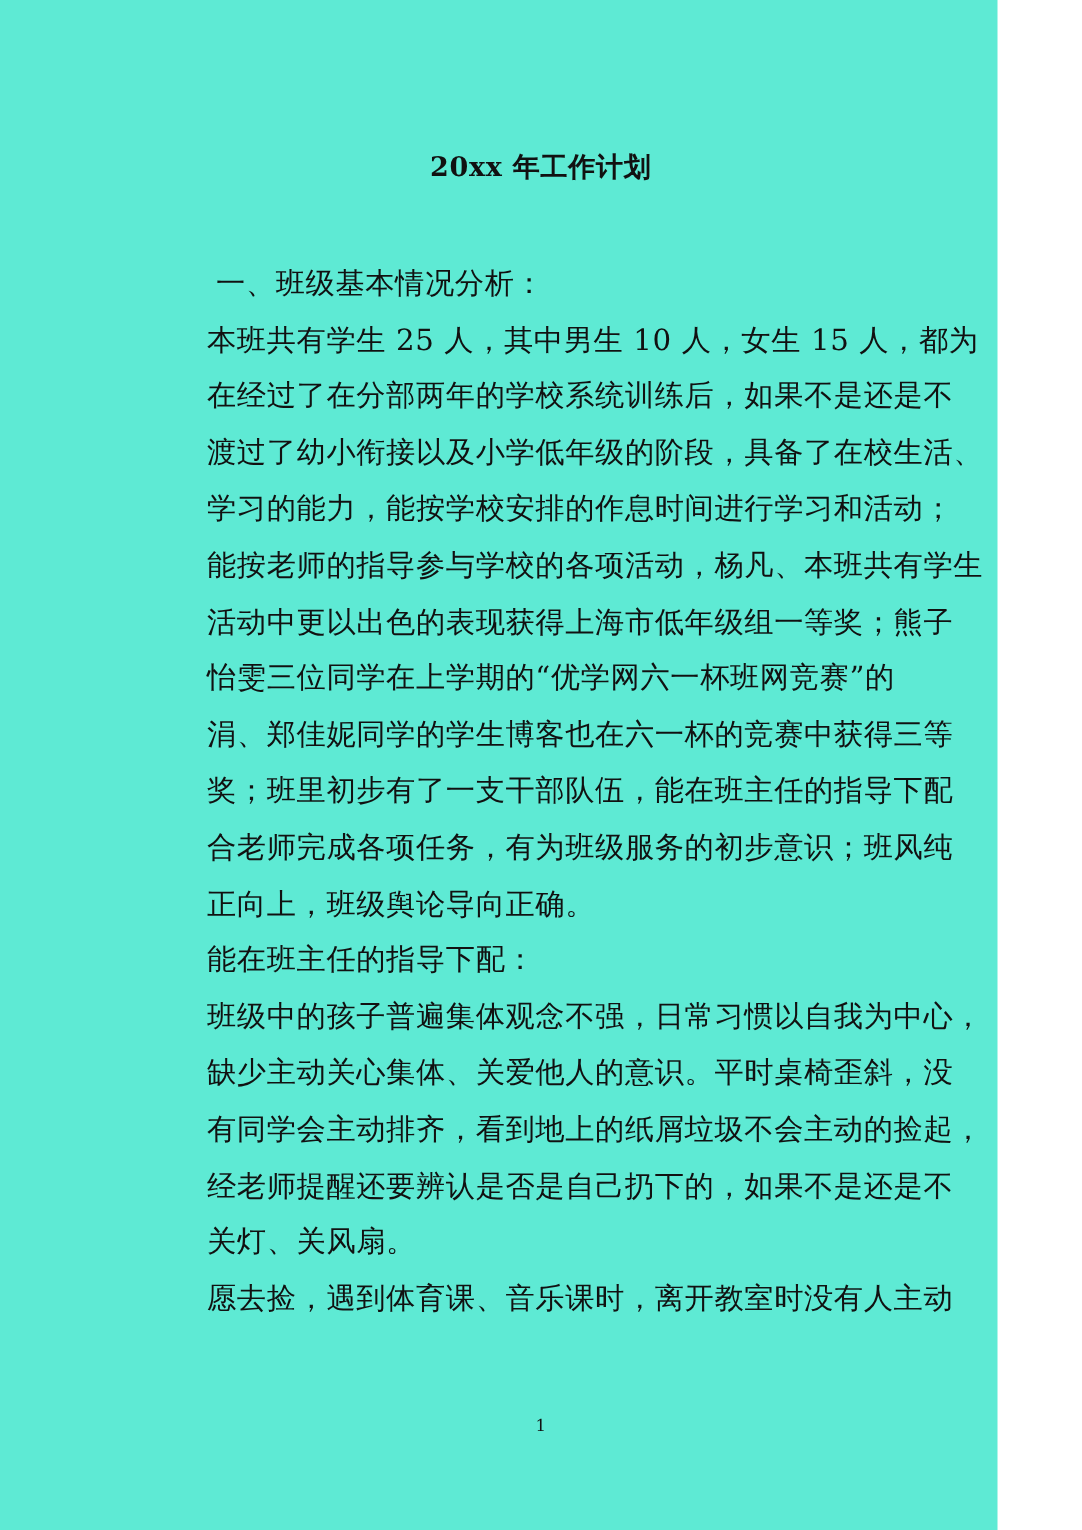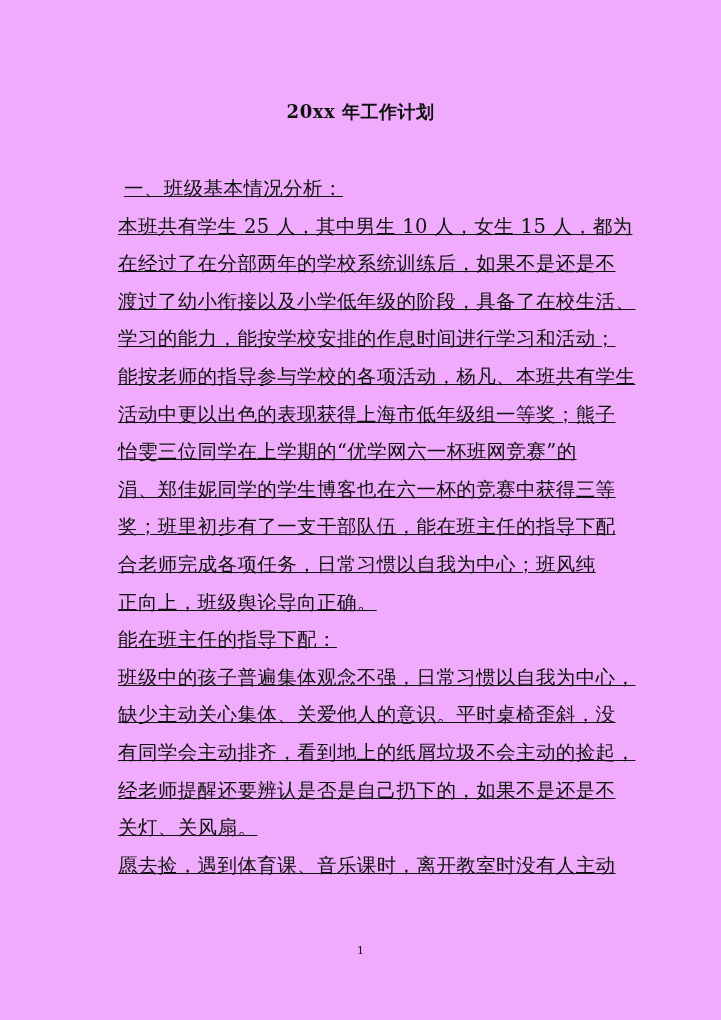--- a/index.html
+++ b/index.html
@@ -11,41 +11,40 @@
       width: 721px;
       height: 1020px;
       position: relative;
       overflow: hidden;
       font-family: "DejaVu Serif", "Liberation Serif", serif;
       color: #111111;
     }
     .page {
       position: absolute;
       left: 0; top: 0;
-      width: 721px;
+      width: 665px;
       height: 1020px;
-      background: #f0abfc;
+      background: #5eead4;
     }
     .title {
       position: absolute;
       top: 98px;
       left: 0;
       width: 721px;
       text-align: center;
       font-size: 18px;
       font-weight: bold;
       line-height: 28px;
       letter-spacing: 0.5px;
     }
     .body {
       position: absolute;
-      left: 118px;
+      left: 138px;
       top: 170px;
       width: 496px;
-      text-decoration: underline;
     }
     .line {
       font-size: 19.5px;
       line-height: 37.6px;
       height: 37.6px;
       white-space: nowrap;
       letter-spacing: 0.4px;
     }
     .line.heading {
       padding-left: 6px;
@@ -70,21 +69,21 @@
     <div class="line heading">一、班级基本情况分析：</div>
     <div class="line">本班共有学生 25 人，其中男生 10 人，女生 15 人，都为</div>
     <div class="line">在经过了在分部两年的学校系统训练后，如果不是还是不</div>
     <div class="line">渡过了幼小衔接以及小学低年级的阶段，具备了在校生活、</div>
     <div class="line">学习的能力，能按学校安排的作息时间进行学习和活动；</div>
     <div class="line">能按老师的指导参与学校的各项活动，杨凡、本班共有学生</div>
     <div class="line">活动中更以出色的表现获得上海市低年级组一等奖；熊子</div>
     <div class="line">怡雯三位同学在上学期的“优学网六一杯班网竞赛”的</div>
     <div class="line">涓、郑佳妮同学的学生博客也在六一杯的竞赛中获得三等</div>
     <div class="line">奖；班里初步有了一支干部队伍，能在班主任的指导下配</div>
-    <div class="line">合老师完成各项任务，日常习惯以自我为中心；班风纯</div>
+    <div class="line">合老师完成各项任务，有为班级服务的初步意识；班风纯</div>
     <div class="line">正向上，班级舆论导向正确。</div>
     <div class="line">能在班主任的指导下配：</div>
     <div class="line">班级中的孩子普遍集体观念不强，日常习惯以自我为中心，</div>
     <div class="line">缺少主动关心集体、关爱他人的意识。平时桌椅歪斜，没</div>
     <div class="line">有同学会主动排齐，看到地上的纸屑垃圾不会主动的捡起，</div>
     <div class="line">经老师提醒还要辨认是否是自己扔下的，如果不是还是不</div>
     <div class="line">关灯、关风扇。</div>
     <div class="line">愿去捡，遇到体育课、音乐课时，离开教室时没有人主动</div>
   </div>
 

